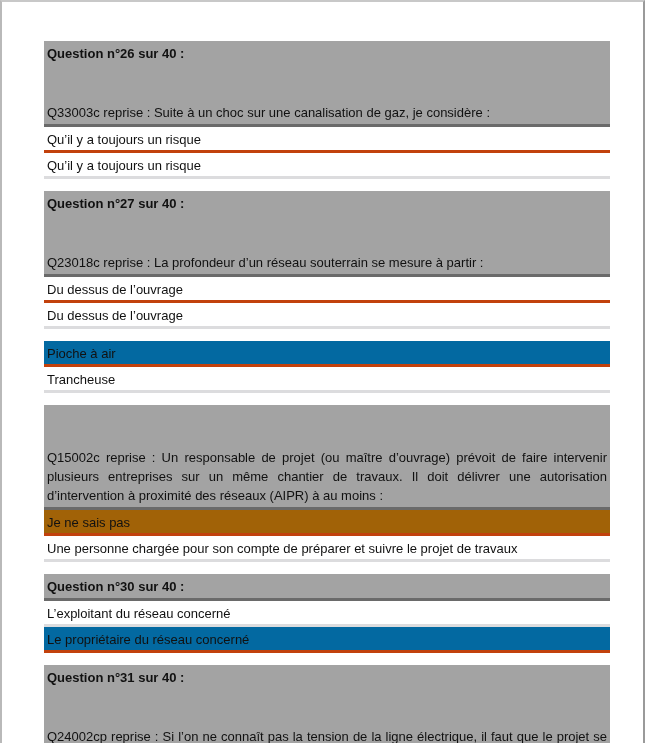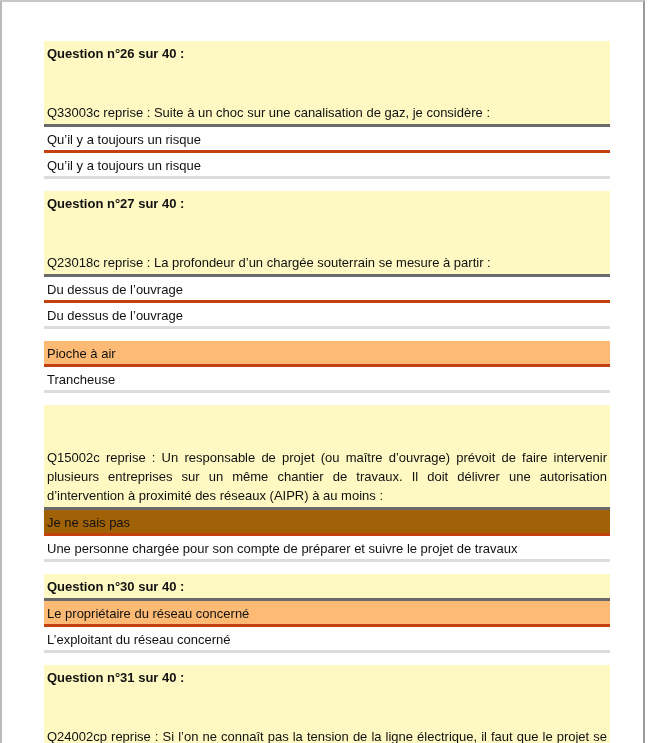--- a/index.html
+++ b/index.html
@@ -3,47 +3,47 @@
 <meta charset="utf-8">
 <style>
   html, body { margin: 0; padding: 0; background: #ffffff; }
   body { width: 649px; height: 743px; overflow: hidden; position: relative;
          font-family: "Liberation Sans", sans-serif; font-size: 13px; color: #111; }
   .page { position: absolute; left: 0; top: 0; width: 645px; height: 760px;
           border-left: 2px solid #b9b9b9; border-top: 2px solid #c8c8c8; border-right: 2px solid #9a9a9a;
           background: #fff; box-sizing: border-box; }
   .content { position: absolute; left: 42px; top: 39px; width: 566px; }
   .q-block { margin-bottom: 12px; }
-  .q-head { background: #fef9c3; padding: 3px 3px 2px 3px; border-bottom: 3px solid #6a6a6a; line-height: 19px; }
+  .q-head { background: #a3a3a3; padding: 3px 3px 2px 3px; border-bottom: 3px solid #6a6a6a; line-height: 19px; }
   .q-title { font-weight: bold; display: block; }
   .q-text { display: block; text-align: justify; margin-top: 40px; }
   .answer { padding: 2px 3px 0 3px; height: 21px; line-height: 21px; border-bottom: 3px solid #c2410c; }
   .answer.last { border-bottom-color: #dcdcde; }
-  .answer.wrong { background: #fdba74; }
+  .answer.wrong { background: #0369a1; }
   .answer.unknown { background: #a16207; }
 </style>
 </head>
 <body>
 
 <div class="page">
   <div class="content">
 
     <div class="q-block">
       <div class="q-head">
         <span class="q-title">Question n°26 sur 40 :</span>
         <span class="q-text">Q33003c reprise : Suite à un choc sur une canalisation de gaz, je considère :</span>
       </div>
       <div class="answer">Qu’il y a toujours un risque</div>
       <div class="answer last">Qu’il y a toujours un risque</div>
     </div>
 
     <div class="q-block">
       <div class="q-head">
         <span class="q-title">Question n°27 sur 40 :</span>
-        <span class="q-text">Q23018c reprise : La profondeur d’un chargée souterrain se mesure à partir :</span>
+        <span class="q-text">Q23018c reprise : La profondeur d’un réseau souterrain se mesure à partir :</span>
       </div>
       <div class="answer">Du dessus de l’ouvrage</div>
       <div class="answer last">Du dessus de l’ouvrage</div>
     </div>
 
     <div class="q-block">
       <div class="answer wrong">Pioche à air</div>
       <div class="answer last">Trancheuse</div>
     </div>
 
@@ -52,22 +52,22 @@
         <span class="q-text">Q15002c reprise : Un responsable de projet (ou maître d’ouvrage) prévoit de faire intervenir plusieurs entreprises sur un même chantier de travaux. Il doit délivrer une autorisation d’intervention à proximité des réseaux (AIPR) à au moins :</span>
       </div>
       <div class="answer unknown">Je ne sais pas</div>
       <div class="answer last">Une personne chargée pour son compte de préparer et suivre le projet de travaux</div>
     </div>
 
     <div class="q-block">
       <div class="q-head">
         <span class="q-title">Question n°30 sur 40 :</span>
       </div>
+      <div class="answer last">L’exploitant du réseau concerné</div>
       <div class="answer wrong">Le propriétaire du réseau concerné</div>
-      <div class="answer last">L’exploitant du réseau concerné</div>
     </div>
 
     <div class="q-block">
       <div class="q-head">
         <span class="q-title">Question n°31 sur 40 :</span>
         <span class="q-text">Q24002cp reprise : Si l’on ne connaît pas la tension de la ligne électrique, il faut que le projet se trouve toujours à plus de :</span>
       </div>
       <div class="answer">5 mètres</div>
 
     </div>

